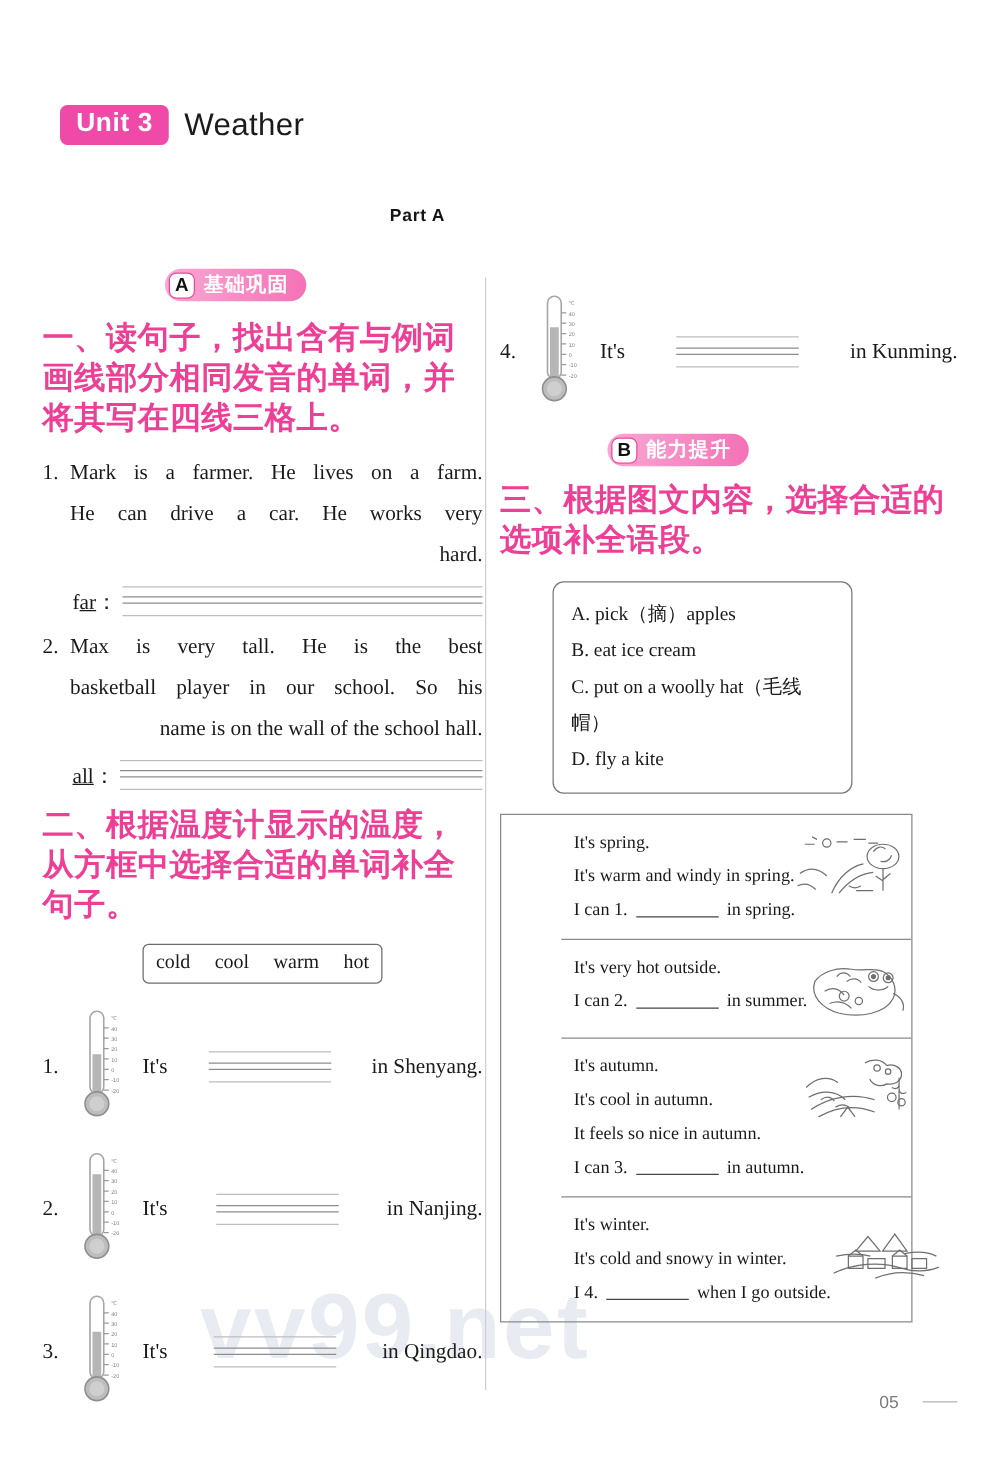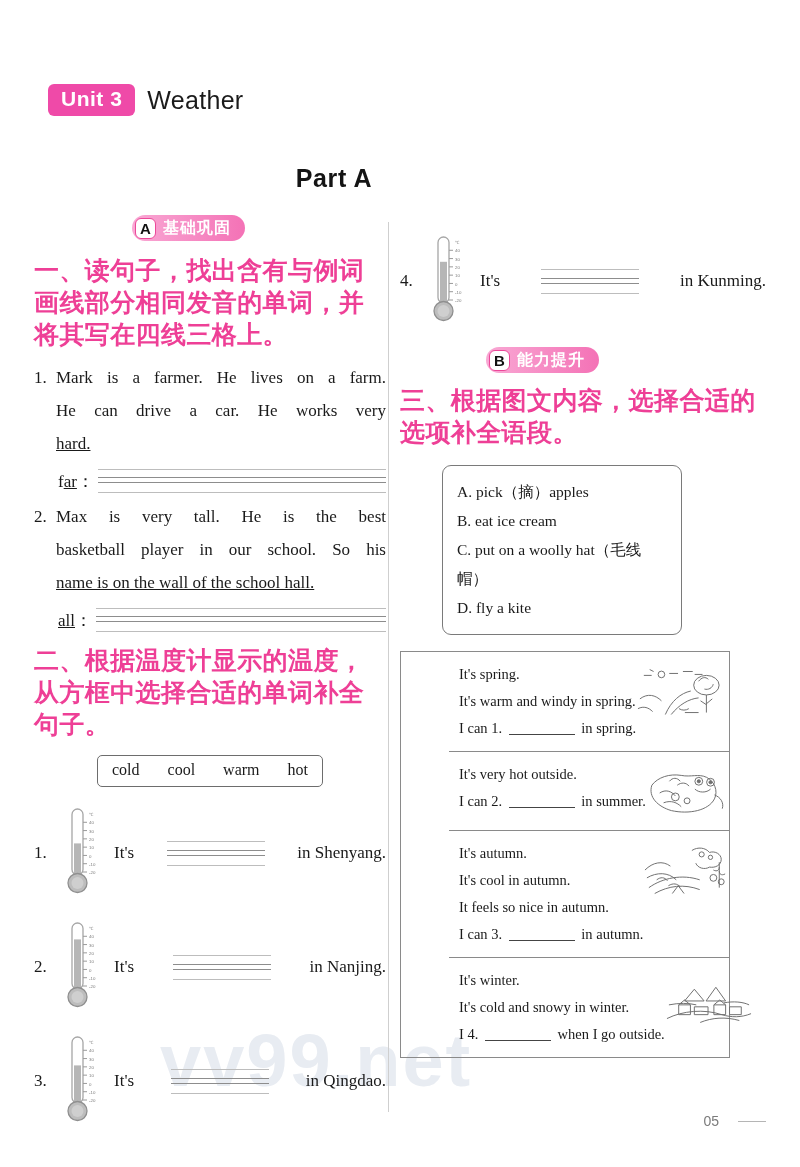--- a/index.html
+++ b/index.html
@@ -44,21 +44,21 @@
     font-family: "Liberation Sans", sans-serif;
     font-size: 25px; color: #1b1b1b;
     letter-spacing: .3px;
   }
 
   .part-title {
     position: absolute; left: 0; top: 164px; width: 668px;
     text-align: center;
     font-family: "Liberation Sans", sans-serif;
     font-weight: bold;
-    font-size: 25px; color: #141414;
+    font-size: 14px; color: #141414;
     letter-spacing: .6px;
   }
 
   
   .col {
     position: absolute; top: 215px;
   }
   .col-left  { left: 34px;  width: 352px; }
   .col-right { left: 400px; width: 366px; }
 
@@ -110,21 +110,21 @@
   
   .q {
     display: flex;
     font-size: 17px;
     color: #1a1a1a;
     line-height: 33px;
   }
   .q-num { width: 22px; flex: none; }
   .q-body { flex: 1; text-align: justify; }
   .q-body .just { text-align: justify; text-align-last: justify; }
-  .q-body .last { text-align: left; text-decoration: underline; }
+  .q-body .last { text-align: right; }
 
   
   .word-label {
     font-size: 17px;
     color: #1a1a1a;
     white-space: nowrap;
   }
   .word-label u { }
   .fourline {
     position: relative;
@@ -142,21 +142,21 @@
   .fourline i:nth-child(4) { top: 24px; }
 
   .answer-row {
     display: flex; align-items: center;
     margin: 8px 0 4px 24px;
   }
 
   
   .wordbank {
     margin: 14px auto 0 auto;
-    width: 226px;
+    width: 192px;
     border: 1.2px solid #6d6d6d;
     border-radius: 5px;
     padding: 5px 0 7px 0;
     display: flex; justify-content: space-around;
     font-size: 16px; color: #1a1a1a;
   }
 
   
   .therm-row {
     display: flex; align-items: center;

